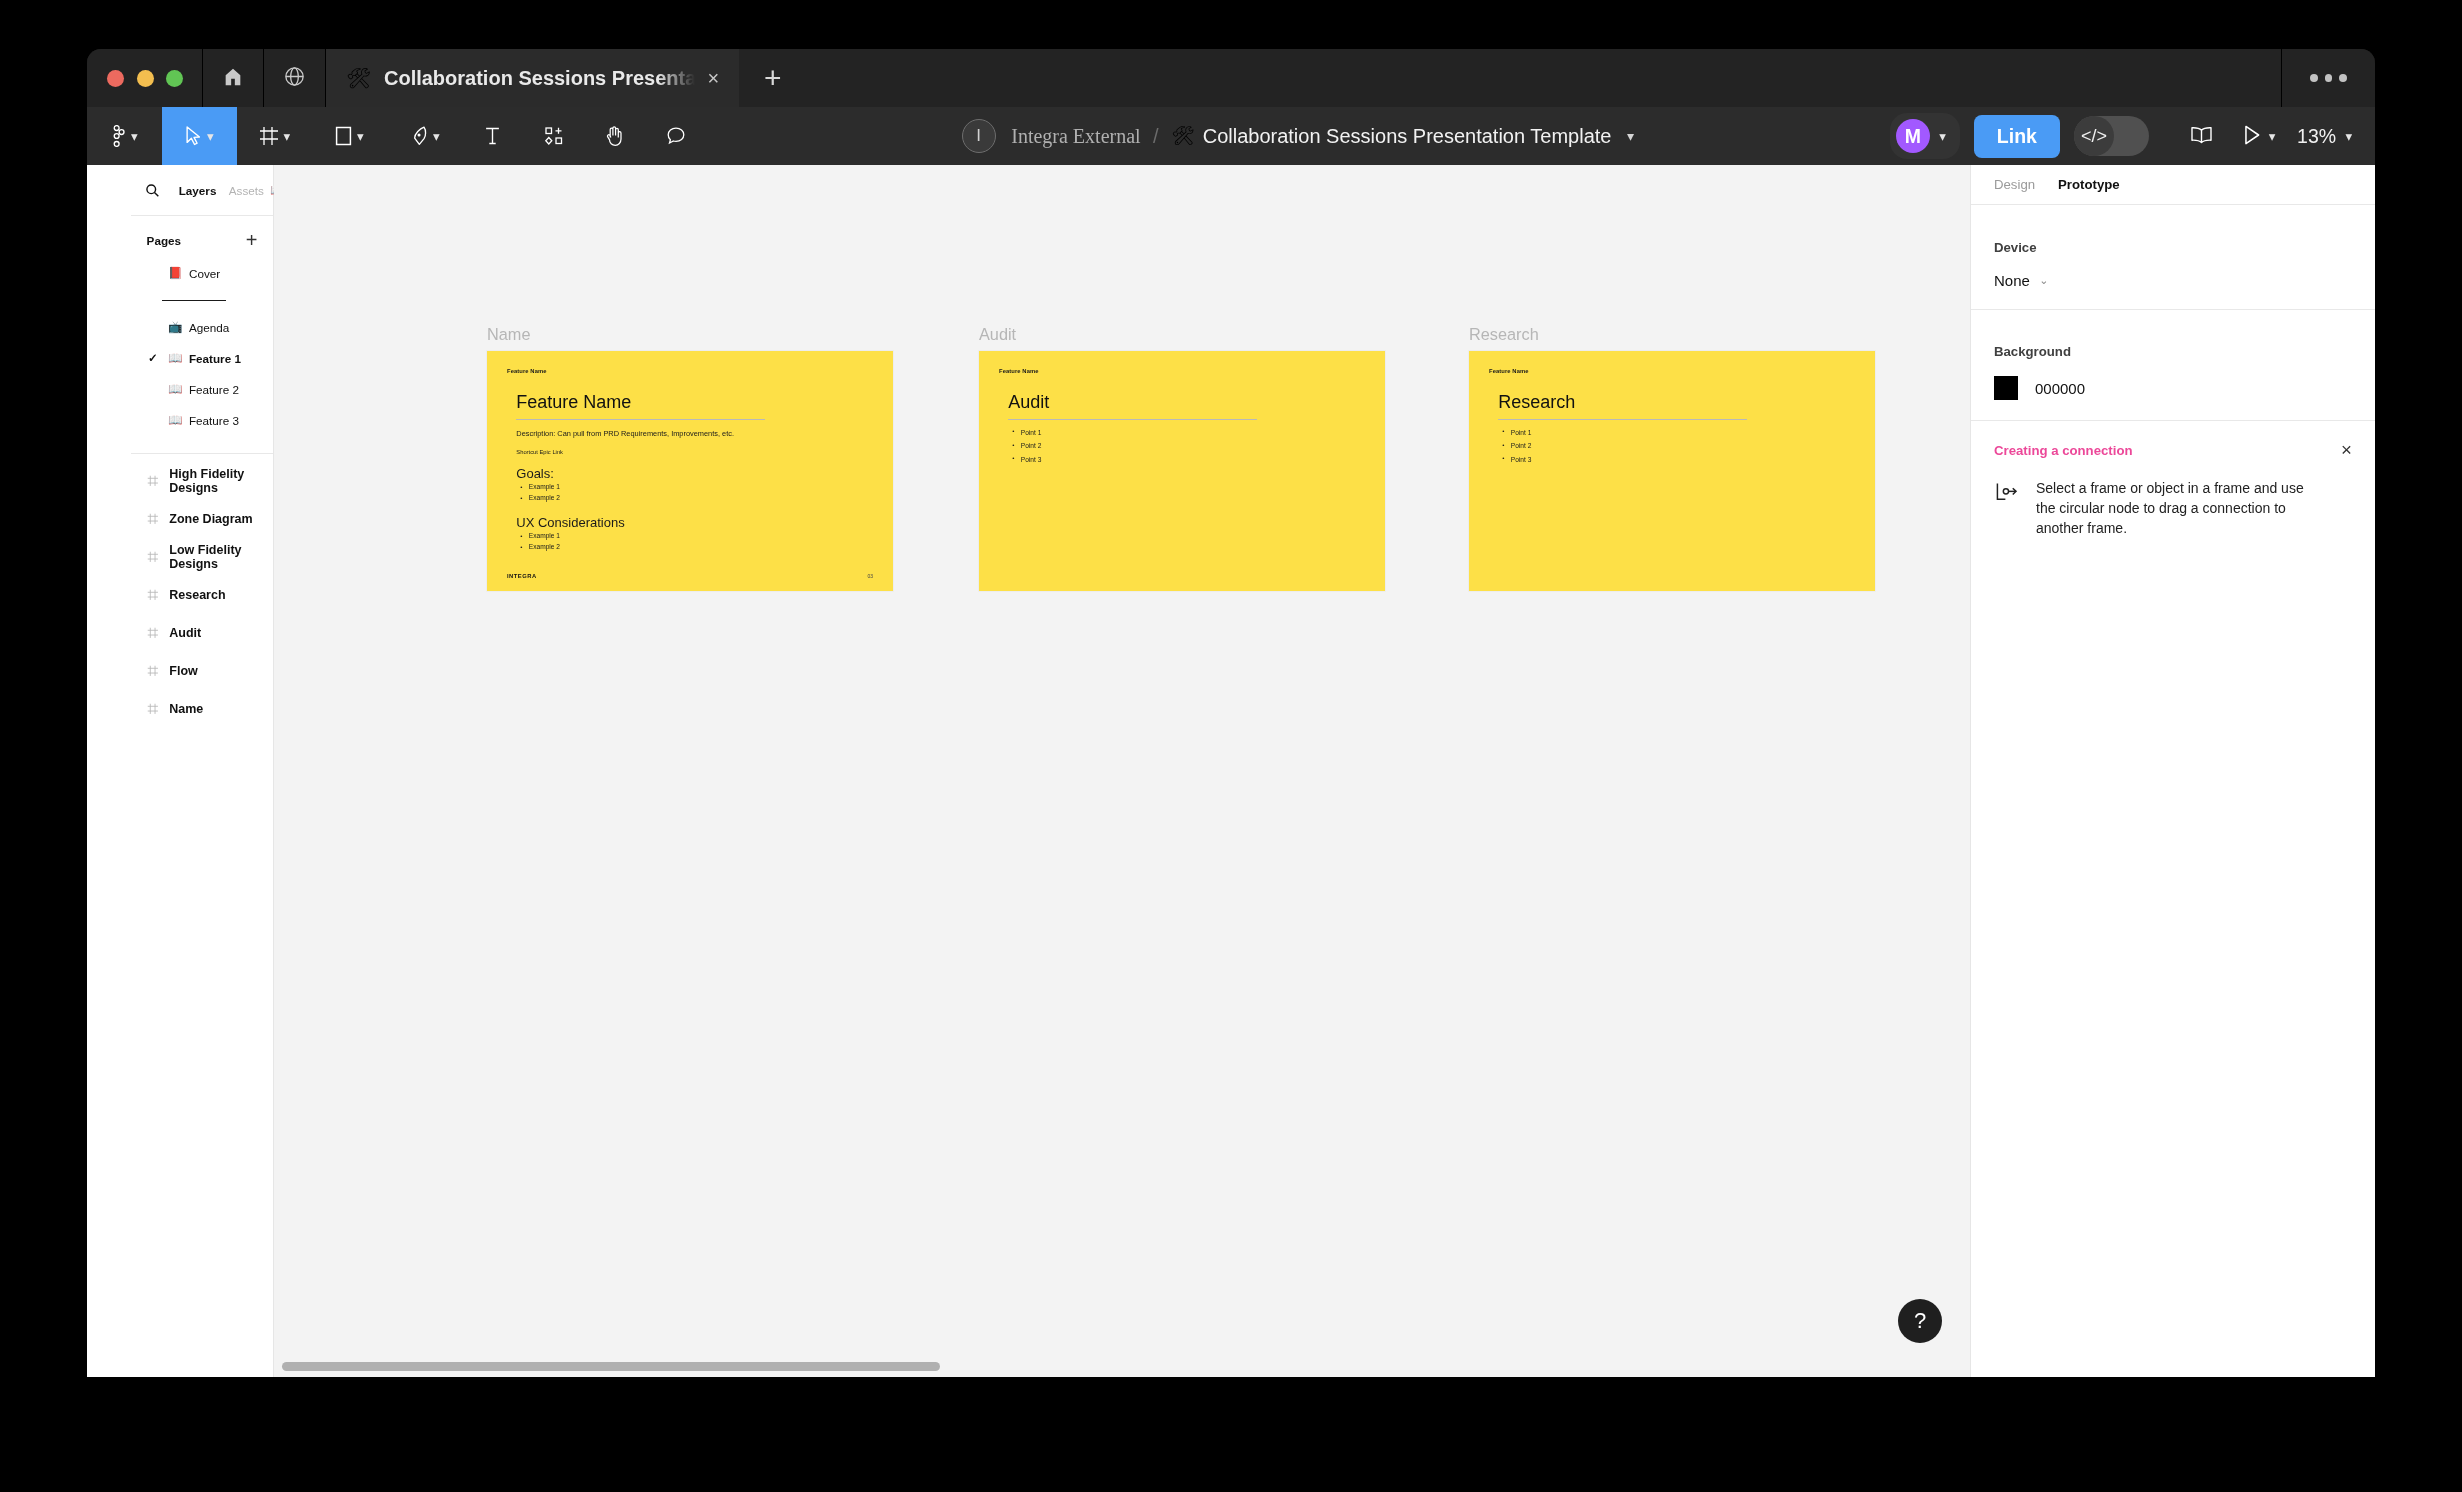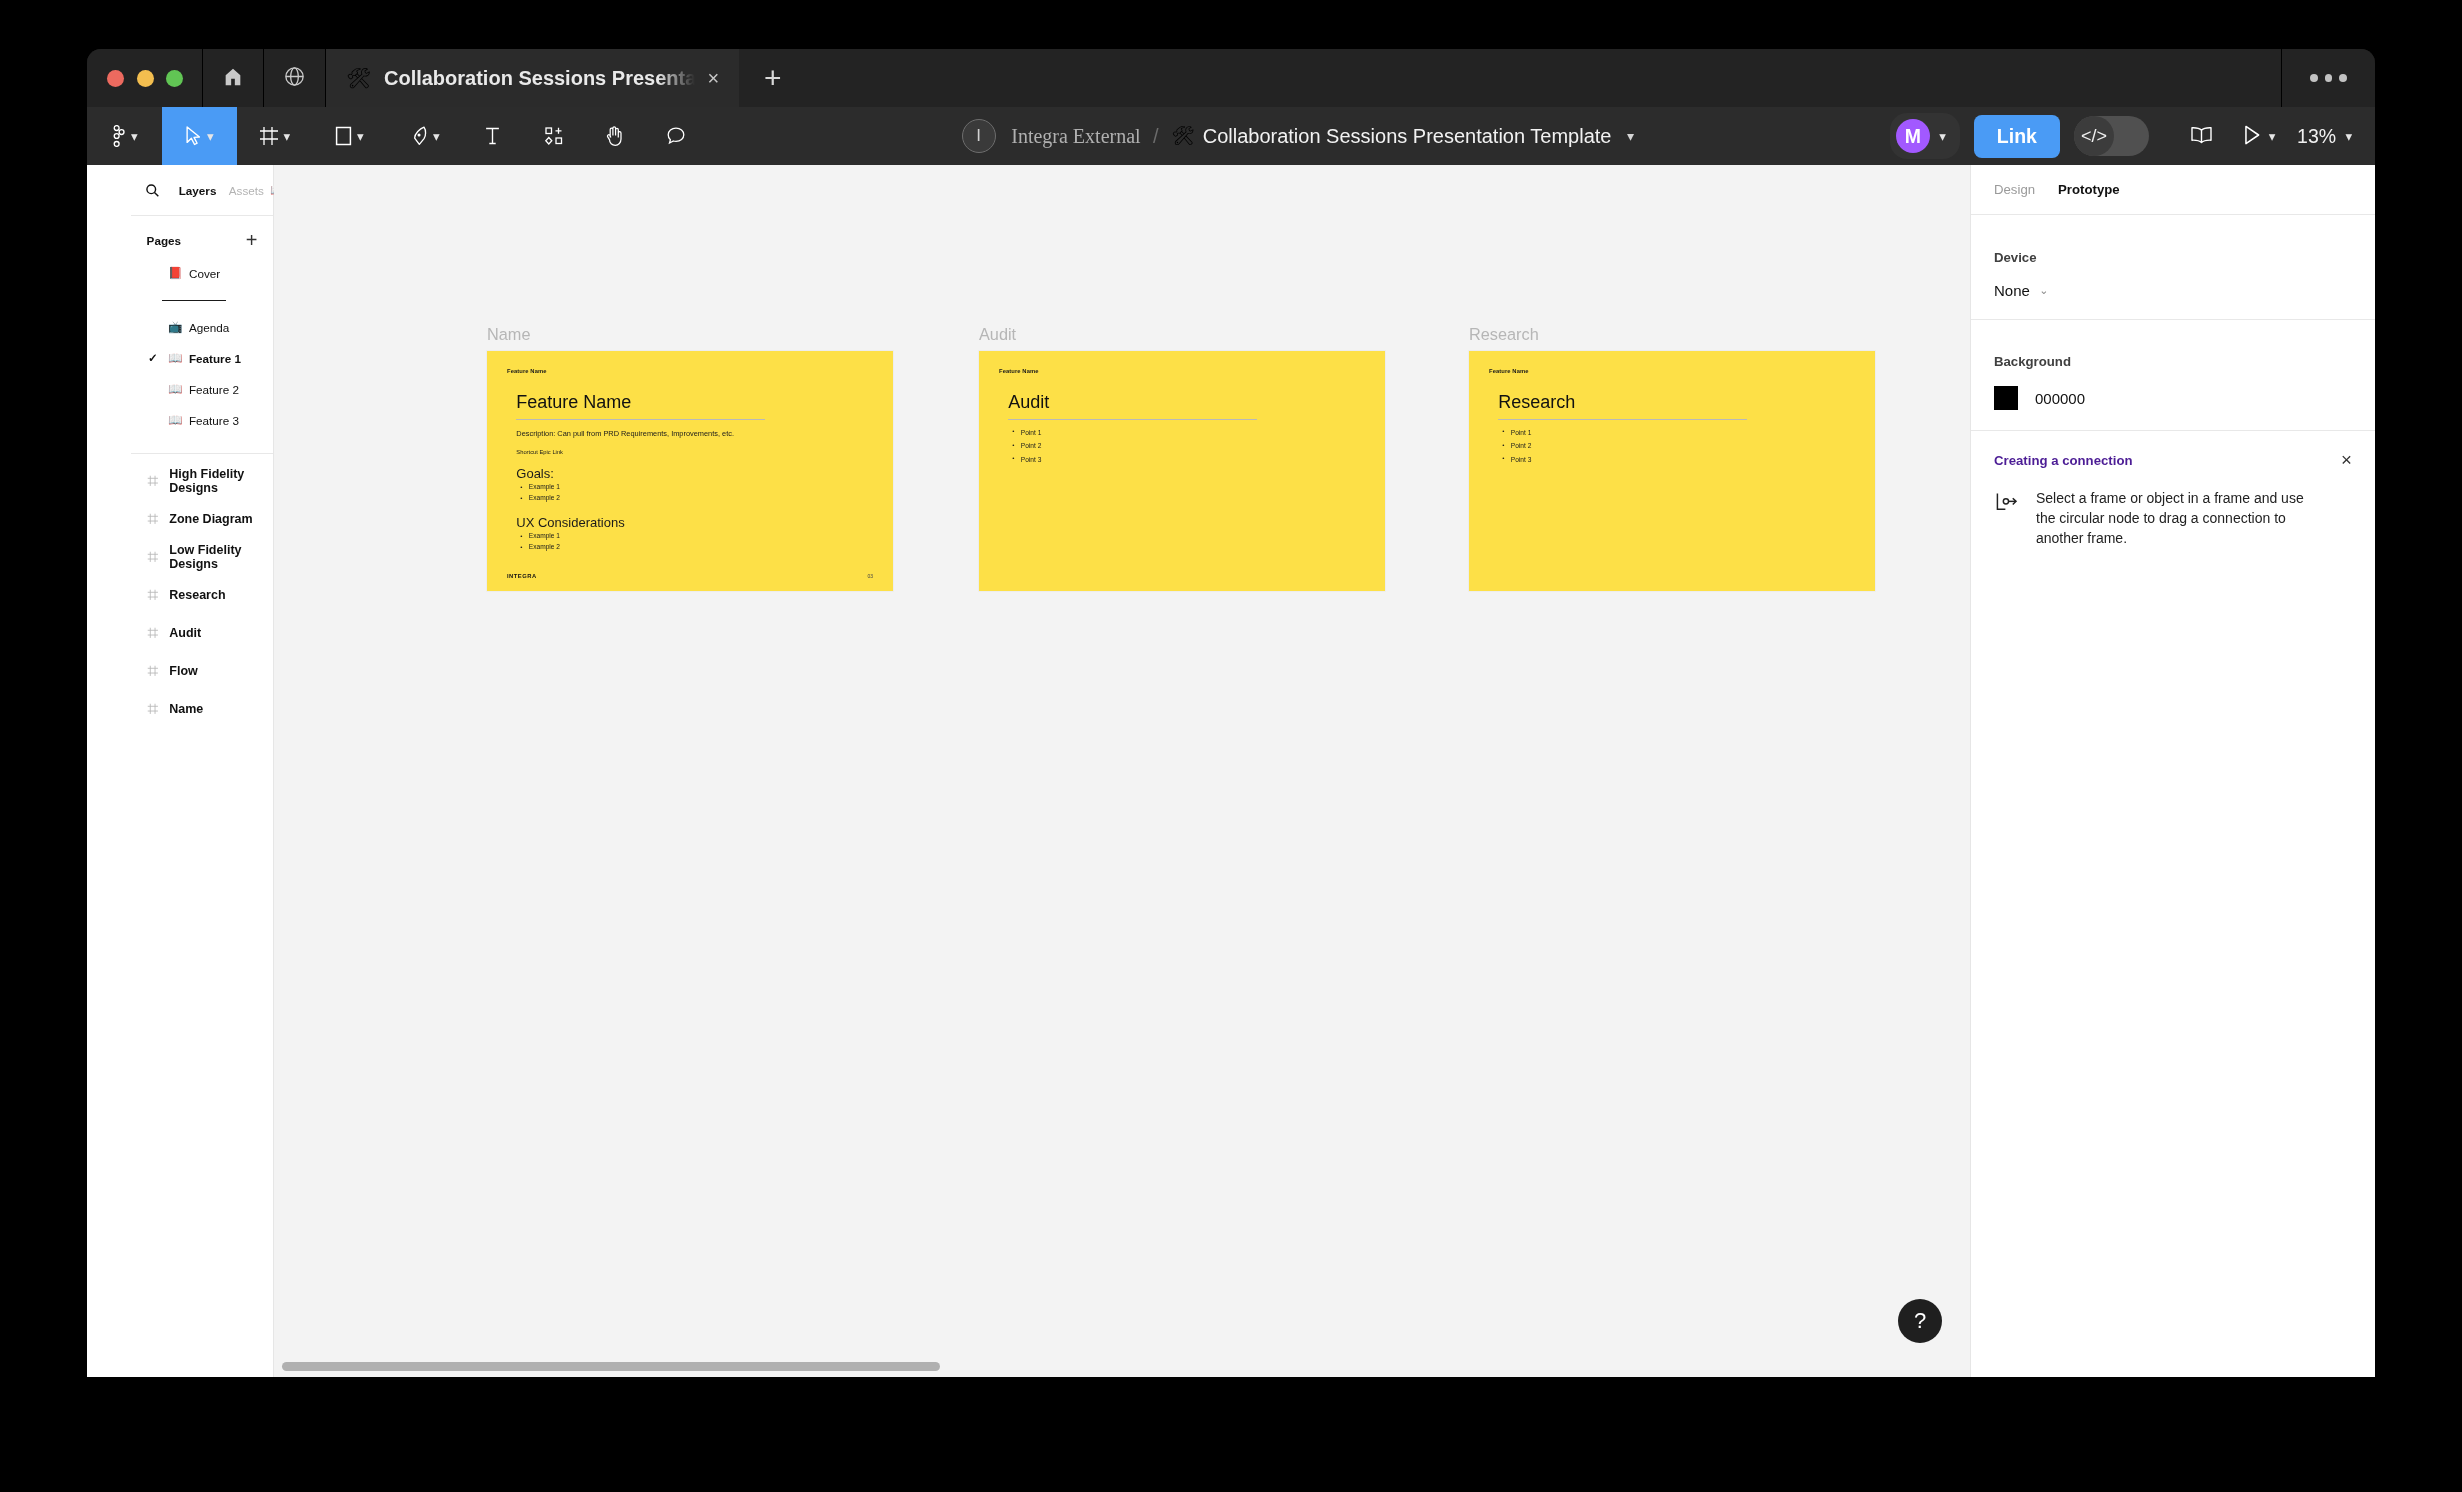--- a/index.html
+++ b/index.html
@@ -252,40 +252,40 @@
   }
 
   
   .rightpanel {
     width: 405px; min-width: 405px;
     background: #ffffff;
     border-left: 0.8px solid #e6e6e6;
     display: flex; flex-direction: column;
   }
   .rp-tabs {
-    height: 50px; display: flex; align-items: center; gap: 23px;
+    height: 40px; display: flex; align-items: center; gap: 23px;
     padding: 0 23px; border-bottom: 0.8px solid #e8e8e8;
   }
   .rp-tab { font-size: 13.2px; color: #9a9a9a; cursor: pointer; }
   .rp-tab.active { color: #111; font-weight: bold; }
 
   .rp-sec { padding: 18.7px 23px 20px 23px; border-bottom: 0.8px solid #e8e8e8; }
   .rp-h { font-size: 13.2px; font-weight: bold; color: #404040; margin-top: 16px; }
   .rp-device-val {
     margin-top: 17px; font-size: 15px; color: #111;
     display: flex; align-items: center; gap: 9.3px; cursor: pointer;
   }
   .rp-device-val .chev { font-size: 11px; color: #8a8a8a; }
   .rp-color-row { margin-top: 17px; display: flex; align-items: center; gap: 17px; }
   .swatch { width: 24px; height: 24px; background: #000000; cursor: pointer; }
   .hexval { font-size: 15px; color: #111; cursor: pointer; }
 
   .tip-sec { padding: 20px 23px 15.6px 23px; }
   .tip-hdr { display: flex; align-items: center; justify-content: space-between; }
-  .tip-title { font-size: 13.2px; font-weight: bold; color: #4c1d95; }
+  .tip-title { font-size: 13.2px; font-weight: bold; color: #ec4899; }
   .tip-close { font-size: 18.7px; color: #333; line-height: 1; cursor: pointer; }
   .tip-body { display: flex; gap: 17px; margin-top: 18.7px; }
   .tip-icon { padding-top: 2.3px; flex-shrink: 0; }
   .tip-text { font-size: 14px; color: #222; line-height: 1.42; max-width: 272px; }
 </style>
 </head>
 <body>
 
 <div class="window">
 

